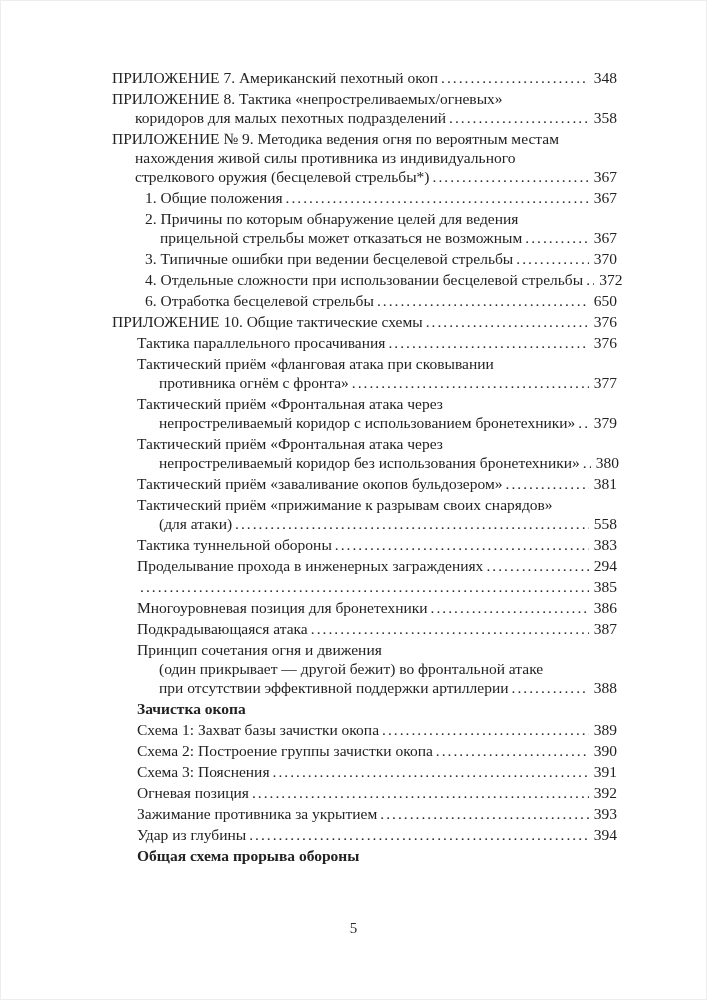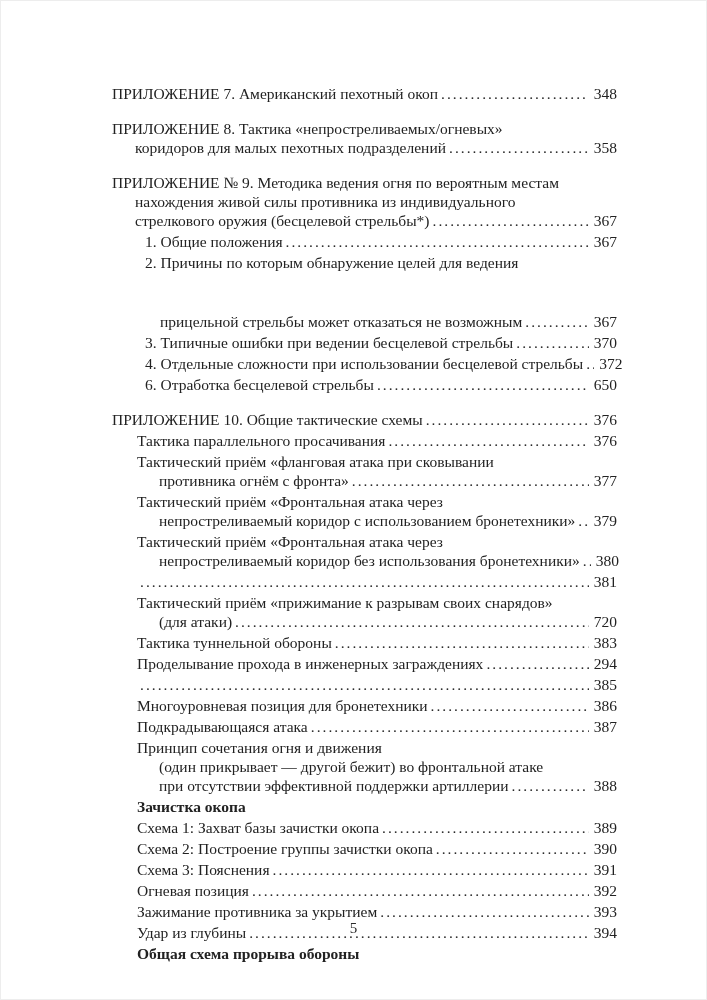--- a/index.html
+++ b/index.html
@@ -18,32 +18,32 @@
     font-family: "Liberation Serif", "DejaVu Serif", serif;
     font-size: 15.5px;
     line-height: 19px;
     color: #222222;
     overflow: hidden;
   }
   .toc-entry {
     margin-bottom: 2px;
   }
   
-  .toc-entry.lvl-app { padding-left: 0; margin-top: 16px; }
+  .toc-entry.lvl-app { padding-left: 0; }
   .toc-entry.lvl-num { padding-left: 33px; }
   .toc-entry.lvl-sub { padding-left: 25px; }
   .toc-entry.bold .toc-text { font-weight: bold; }
 
   .toc-line {
     display: flex;
     align-items: baseline;
   }
   
   .lvl-app .toc-line.cont { padding-left: 23px; align-items: flex-end; }
-  .lvl-num .toc-line.cont { padding-left: 15px; margin-top: 40px; }
+  .lvl-num .toc-line.cont { padding-left: 15px; }
   .lvl-sub .toc-line.cont { padding-left: 22px; }
 
   .toc-text {
     white-space: nowrap;
   }
   .leader {
     flex: 1 1 auto;
     overflow: hidden;
     white-space: nowrap;
     margin-left: 3px;
@@ -181,32 +181,33 @@
           <span class="toc-text">Тактический приём «Фронтальная атака через</span>
         </div>
         <div class="toc-line cont">
           <span class="toc-text">непростреливаемый коридор без использования бронетехники»</span>
           <span class="leader"></span>
           <span class="pgnum">380</span>
         </div>
       </div>
       <div class="toc-entry lvl-sub">
         <div class="toc-line">
+          <span class="toc-text">Тактический приём «заваливание окопов бульдозером»</span>
           <span class="leader"></span>
           <span class="pgnum">381</span>
         </div>
       </div>
       <div class="toc-entry lvl-sub">
         <div class="toc-line">
           <span class="toc-text">Тактический приём «прижимание к разрывам своих снарядов»</span>
         </div>
         <div class="toc-line cont">
           <span class="toc-text">(для атаки)</span>
           <span class="leader"></span>
-          <span class="pgnum">720</span>
+          <span class="pgnum">558</span>
         </div>
       </div>
       <div class="toc-entry lvl-sub">
         <div class="toc-line">
           <span class="toc-text">Тактика туннельной обороны</span>
           <span class="leader"></span>
           <span class="pgnum">383</span>
         </div>
       </div>
       <div class="toc-entry lvl-sub">

